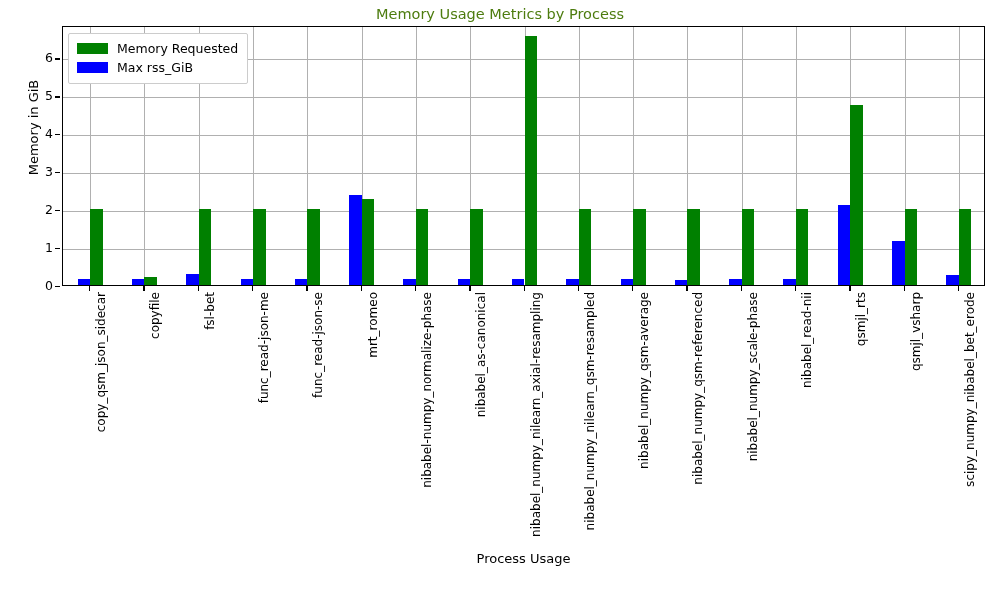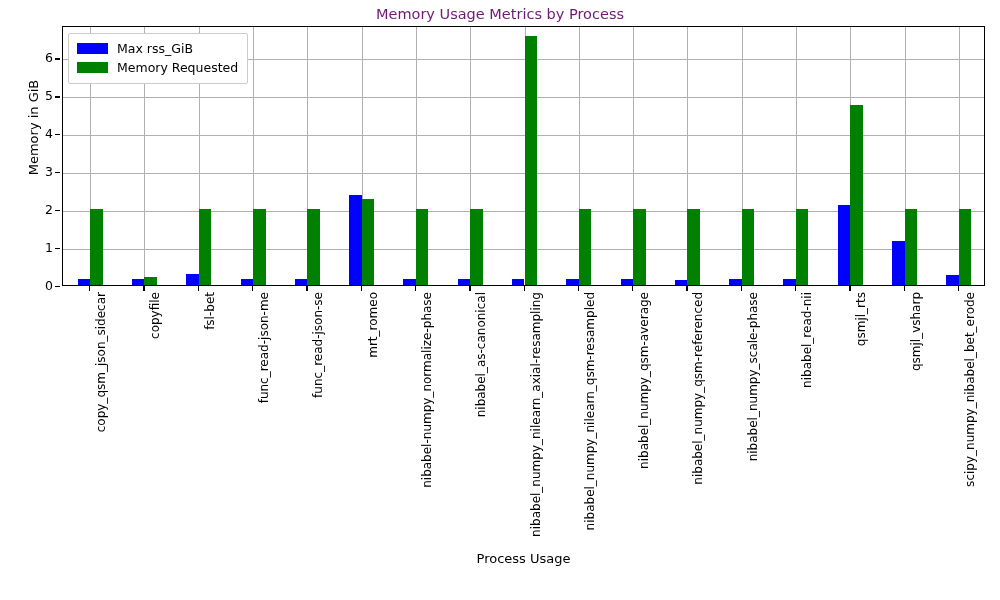--- a/index.html
+++ b/index.html
@@ -19,21 +19,21 @@
     height: 600px;
     background: #ffffff;
   }
   #chart-title {
     position: absolute;
     left: 0;
     top: 6px;
     width: 1000px;
     text-align: center;
     font-size: 14.5px;
-    color: #701a75;
+    color: #4d7c0f;
     letter-spacing: 0px;
   }
   
   #plot-area {
     position: absolute;
     left: 62px;
     top: 26px;
     width: 923px;
     height: 260px;
     border: 1.3px solid #000000;
@@ -304,22 +304,22 @@
       <div class="xtick-label" style="left: 684.676px;">nibabel_numpy_scale-phase</div>
       <div class="xtick-label" style="left: 738.971px;">nibabel_read-nii</div>
       <div class="xtick-label" style="left: 793.265px;">qsmjl_rts</div>
       <div class="xtick-label" style="left: 847.559px;">qsmjl_vsharp</div>
       <div class="xtick-label" style="left: 901.853px;">scipy_numpy_nibabel_bet_erode</div>
     </div>
   <div id="xlabel">Process Usage</div>
 
   <div id="legend">
     <div class="legend-row">
+      <span class="legend-swatch" style="background: rgb(0, 128, 0);"></span>
+      <span class="legend-text">Memory Requested</span>
+    </div>
+    <div class="legend-row">
       <span class="legend-swatch" style="background: rgb(0, 0, 255);"></span>
       <span class="legend-text">Max rss_GiB</span>
     </div>
-    <div class="legend-row">
-      <span class="legend-swatch" style="background: rgb(0, 128, 0);"></span>
-      <span class="legend-text">Memory Requested</span>
-    </div>
   </div>
 
 </div>
 
 </body></html>

